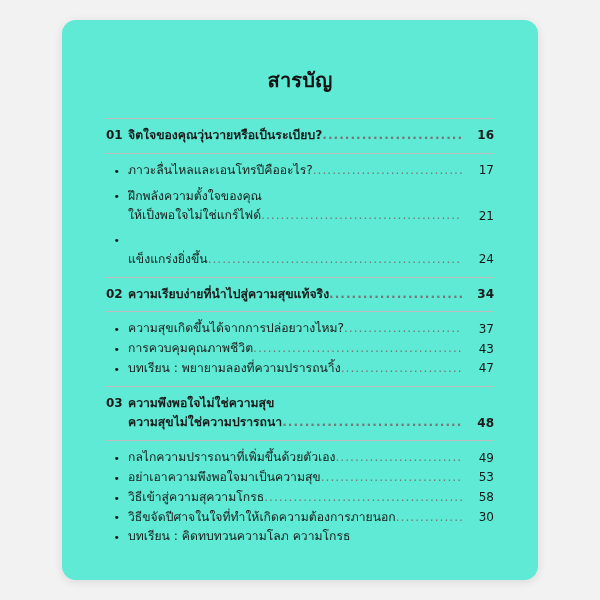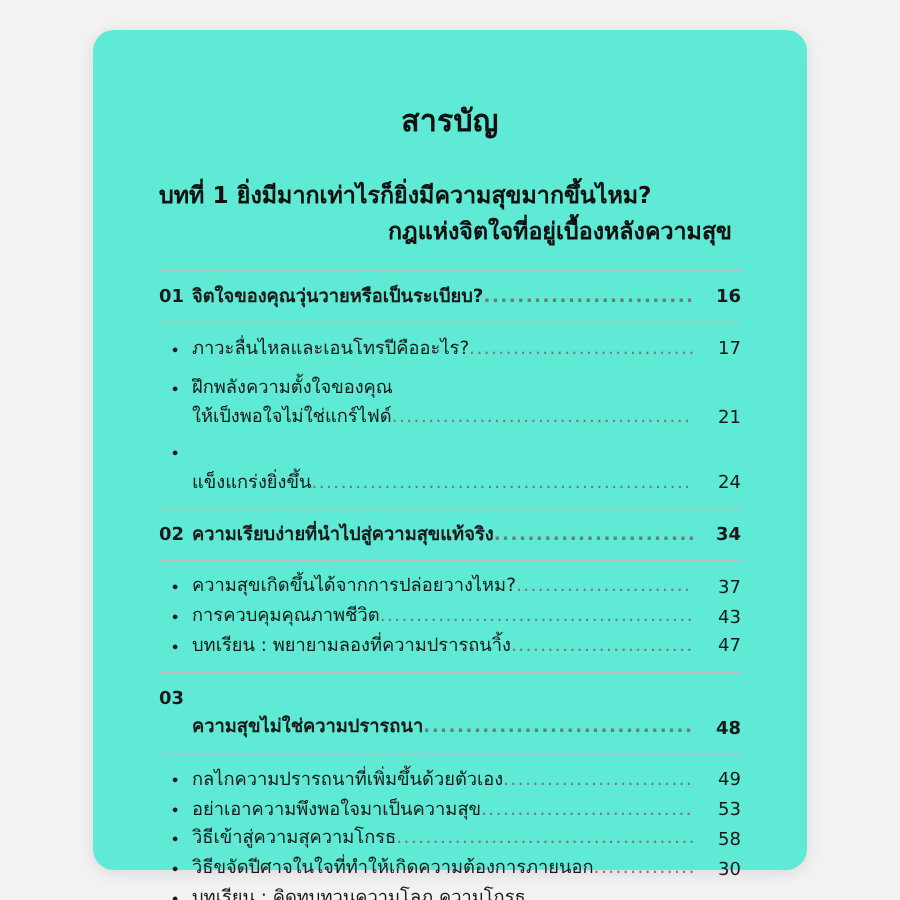--- a/index.html
+++ b/index.html
@@ -102,24 +102,20 @@
     height: 6px;
   }
 </style>
 </head>
 <body>
 
 <div class="page">
 
   <div class="toc-title">สารบัญ</div>
 
-  <div class="chapter-head">
-    <span class="chapter-line line-1">บทที่ 1  ยิ่งมีมากเท่าไรก็ยิ่งมีความสุขมากขึ้นไหม?</span>
-    <span class="chapter-line line-2">กฎแห่งจิตใจที่อยู่เบื้องหลังความสุข</span>
-  </div>
 
   <div class="section">
     <hr class="rule">
     <div class="entry major">
       <span class="num">01</span>
       <span class="label"><span>จิตใจของคุณวุ่นวายหรือเป็นระเบียบ?</span><span class="dots">..............................................................................</span></span>
       <span class="pagenum">16</span>
     </div>
     <hr class="rule">
 
@@ -178,20 +174,21 @@
       <span class="bullet">•</span>
       <span class="label"><span>บทเรียน : พยายามลองที่ความปรารถนาิ้ง</span><span class="dots">..............................................................................</span></span>
       <span class="pagenum">47</span>
     </div>
   </div>
 
   <div class="section">
     <hr class="rule">
     <div class="entry major">
       <span class="num">03</span>
+      <span class="label">ความพึงพอใจไม่ใช่ความสุข</span>
       <span class="pagenum"></span>
     </div>
     <div class="entry major">
       <span class="num"></span>
       <span class="label"><span>ความสุขไม่ใช่ความปรารถนา</span><span class="dots">..............................................................................</span></span>
       <span class="pagenum">48</span>
     </div>
     <hr class="rule">
 
     <div class="entry">

